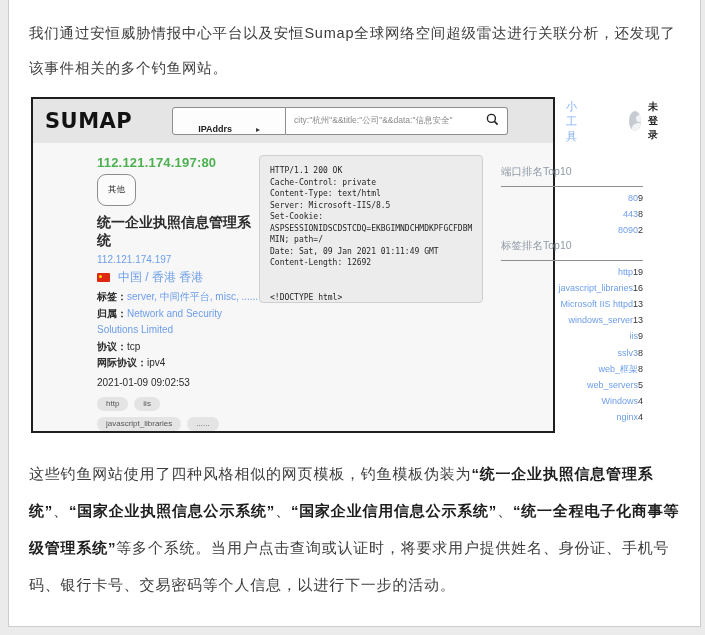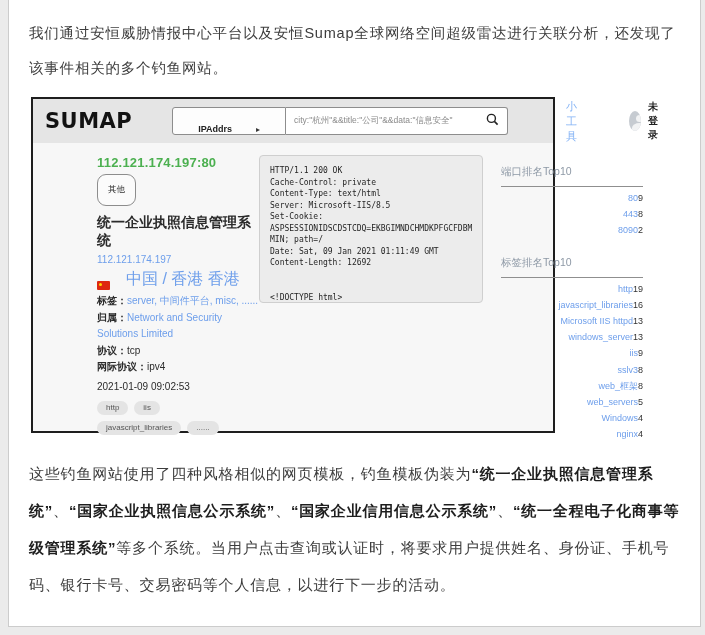--- a/index.html
+++ b/index.html
@@ -140,21 +140,21 @@
   .ip-port { font-size: 13px; font-weight: 700; color: #4cb050; letter-spacing: 0.2px; }
   .badge {
     display: inline-block; margin: 4px 0 2px 0;
     font-size: 8.5px; color: #333;
     border: 1px solid #8d8d8d; border-radius: 9px;
     padding: 9px 10px; background: #fbfbfb;
   }
   .site-title { margin-top: 6px; font-weight: 700; color: #2b2b2b; font-size: 14px; font-family: Liberation Serif, serif; }
   .blue, .res-col a { color: #6d9eeb; text-decoration: none; }
   .ip-link { display: block; margin-top: 4px; font-size: 10px; }
-  .geo-row { margin-top: 4px; display: flex; align-items: flex-end; gap: 16px; font-size: 16px; }
+  .geo-row { margin-top: 4px; display: flex; align-items: center; gap: 8px; font-size: 12px; }
   .flag {
     display: inline-block; width: 13px; height: 9px; background: #de2910;
     border-radius: 1px; position: relative; flex: none;
   }
   .flag::before {
     content: ""; position: absolute; left: 2px; top: 1.5px;
     width: 3px; height: 3px; background: #ffde00; border-radius: 50%;
   }
   .fields { margin-top: 3px; }
   .field-line { line-height: 16.5px; }
@@ -185,21 +185,21 @@
     padding-bottom: 7px; border-bottom: 1px solid #8f8f8f;
     margin-bottom: 3px;
   }
   .rank-rows { }
   .rank-row {
     display: flex; justify-content: flex-end; align-items: center;
     line-height: 16.2px; font-size: 9px;
   }
   .rank-name { color: #6d9eeb; cursor: pointer; }
   .rank-count { color: #333; }
-  .rank-section + .rank-section { margin-top: 17px; }
+  .rank-section + .rank-section { }
 </style>
 </head>
 <body>
 
 <div class="card">
 
   <p class="para">我们通过安恒威胁情报中心平台以及安恒Sumap全球网络空间超级雷达进行关联分析，还发现了该事件相关的多个钓鱼网站。</p>
 
   <div class="shot">
 

